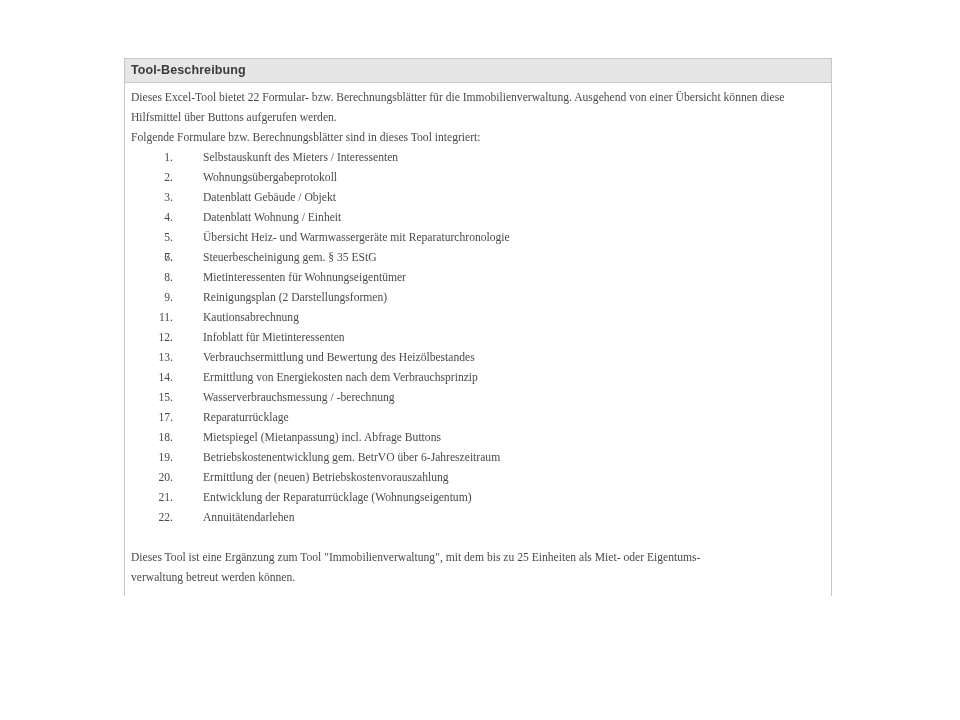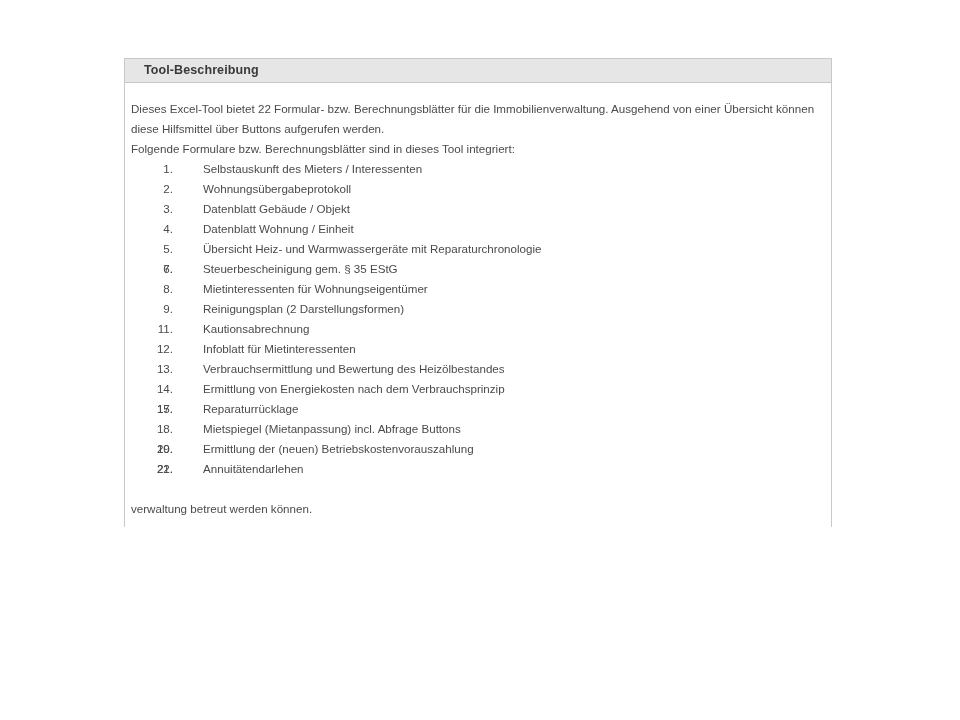--- a/index.html
+++ b/index.html
@@ -28,30 +28,31 @@
     border-left: 1px solid #c8c8c8;
     border-right: 1px solid #c8c8c8;
     border-top: 1px solid #c8c8c8;
     border-bottom: none;
     box-sizing: border-box;
     background: #ffffff;
   }
   .panel-header {
     background: #e6e6e6;
     border-bottom: 1px solid #c8c8c8;
-    padding: 4px 6px 5px 19px;
+    padding: 4px 6px 5px 6px;
     font-size: 12.5px;
     font-weight: bold;
     color: #3a3a3a;
     letter-spacing: 0.1px;
   }
   .panel-body {
-    padding: 16px 6px 8px 6px;
+    padding: 5px 6px 8px 6px;
     font-size: 11.6px;
     color: #404040;
+    font-family: Liberation Serif, serif;
   }
   .para {
     line-height: 20px;
     margin: 0;
     padding: 0 2px 0 0;
     color: #4a4a4a;
   }
   ol.tool-list {
     list-style: none;
     margin: 0;
@@ -98,28 +99,29 @@
         <li><span class="num">4.</span><span>Datenblatt Wohnung / Einheit</span></li>
         <li><span class="num">5.</span><span>Übersicht Heiz- und Warmwassergeräte mit Reparaturchronologie</span></li>
         <li><span class="num">6.</span></li>
         <li><span class="num">7.</span><span>Steuerbescheinigung gem. § 35 EStG</span></li>
         <li><span class="num">8.</span><span>Mietinteressenten für Wohnungseigentümer</span></li>
         <li><span class="num">9.</span><span>Reinigungsplan (2 Darstellungsformen)</span></li>
         <li><span class="num">11.</span><span>Kautionsabrechnung</span></li>
         <li><span class="num">12.</span><span>Infoblatt für Mietinteressenten</span></li>
         <li><span class="num">13.</span><span>Verbrauchsermittlung und Bewertung des Heizölbestandes</span></li>
         <li><span class="num">14.</span><span>Ermittlung von Energiekosten nach dem Verbrauchsprinzip</span></li>
-        <li><span class="num">15.</span></li>
+        <li><span class="num">15.</span><span>Wasserverbrauchsmessung / -berechnung</span></li>
         <li><span class="num">17.</span><span>Reparaturrücklage</span></li>
         <li><span class="num">18.</span><span>Mietspiegel (Mietanpassung) incl. Abfrage Buttons</span></li>
-        <li><span class="num">19.</span></li>
+        <li><span class="num">19.</span><span>Betriebskostenentwicklung gem. BetrVO über 6-Jahreszeitraum</span></li>
         <li><span class="num">20.</span><span>Ermittlung der (neuen) Betriebskostenvorauszahlung</span></li>
-        <li><span class="num">21.</span></li>
+        <li><span class="num">21.</span><span>Entwicklung der Reparaturrücklage (Wohnungseigentum)</span></li>
         <li><span class="num">22.</span><span>Annuitätendarlehen</span></li>
       </ol>
 
       <div class="spacer"></div>
 
+      <div class="closing">Dieses Tool ist eine Ergänzung zum Tool "Immobilienverwaltung", mit dem bis zu 25 Einheiten als Miet- oder Eigentums-</div>
       <div class="closing">verwaltung betreut werden können.</div>
 
     </div>
   </div>
 </div>
 
 </body></html>

